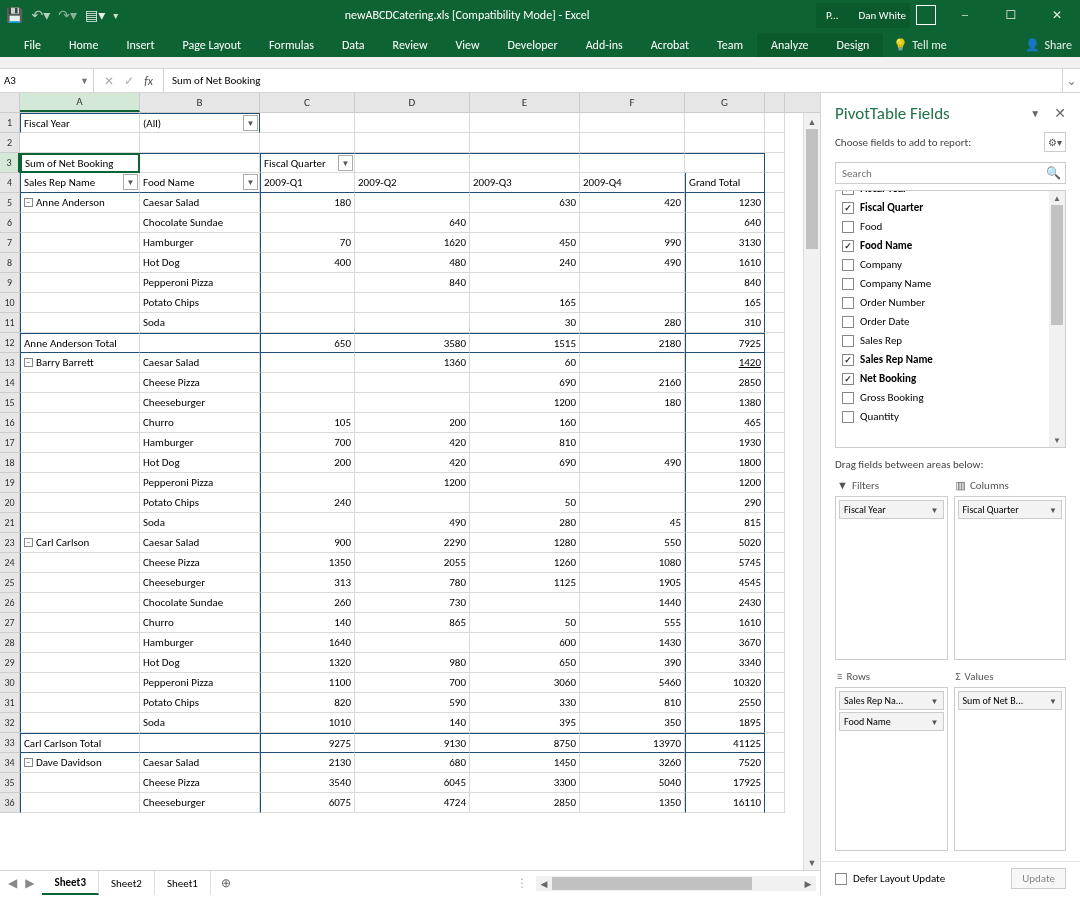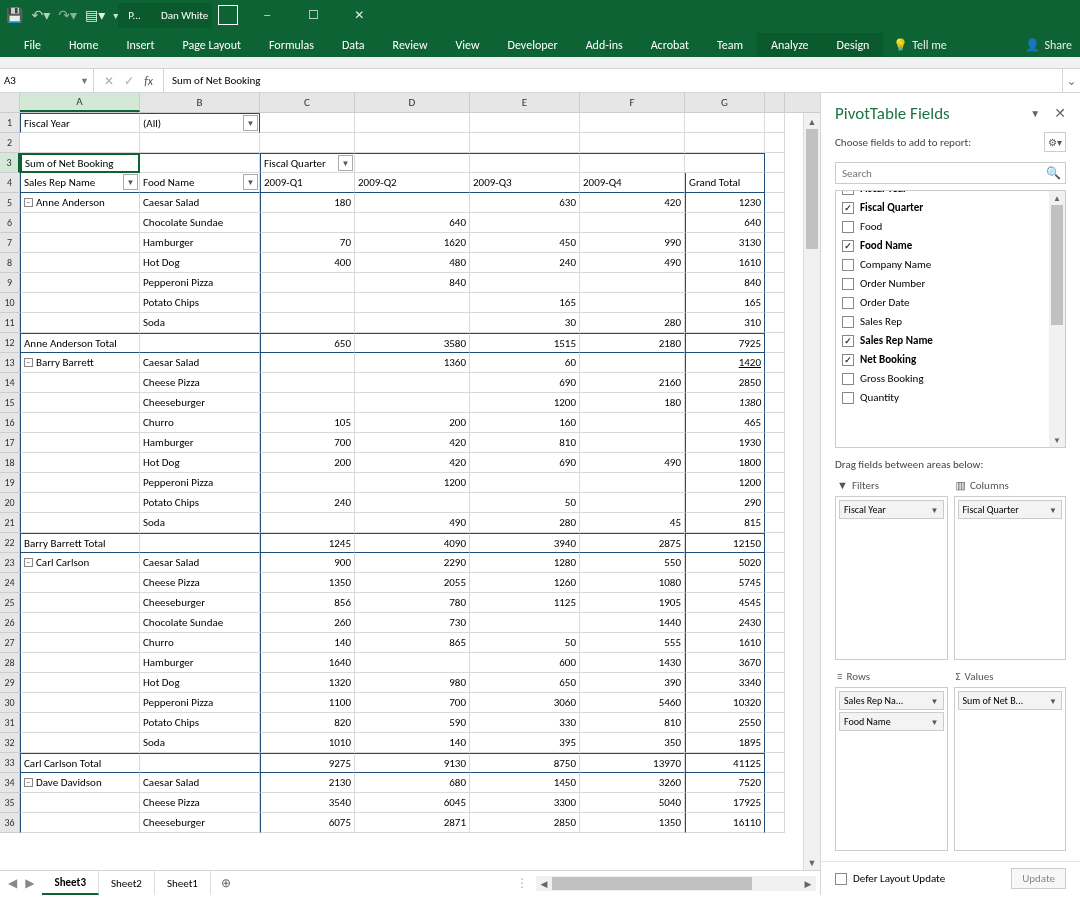--- a/index.html
+++ b/index.html
@@ -107,20 +107,21 @@
 <body>
 
 <div class="title-bar">
   <div class="qat">
     <span>💾</span>
     <span style="opacity:.7">↶▾</span>
     <span style="opacity:.5">↷▾</span>
     <span>▤▾</span>
     <span style="font-size:10px;opacity:.8">▾</span>
   </div>
+  <div class="title">newABCDCatering.xls  [Compatibility Mode] - Excel</div>
   <div class="right-controls">
     <div class="user-box">P...</div>
     <div class="user-box" style="padding-right:4px;">Dan White</div>
     <div class="account-pic"></div>
     <div class="win-btn">─</div>
     <div class="win-btn">☐</div>
     <div class="win-btn">✕</div>
   </div>
 </div>
 
@@ -335,21 +336,21 @@
           <div class="cell col-H"></div>
         </div>
         <div class="grid-row">
           <div class="row-h">15</div>
           <div class="cell col-A" style="border-left: 1px solid rgb(31, 78, 121);"></div>
           <div class="cell col-B">Cheeseburger</div>
           <div class="cell col-C num" style="border-left: 1px solid rgb(31, 78, 121);"></div>
           <div class="cell col-D num"></div>
           <div class="cell col-E num">1200</div>
           <div class="cell col-F num">180</div>
-          <div class="cell col-G num pt-border-r" style="border-left: 1px solid rgb(31, 78, 121); font-style: italic;">1380</div>
+          <div class="cell col-G num pt-border-r" style="border-left: 1px solid rgb(31, 78, 121);">1380</div>
           <div class="cell col-H"></div>
         </div>
         <div class="grid-row">
           <div class="row-h">16</div>
           <div class="cell col-A" style="border-left: 1px solid rgb(31, 78, 121);"></div>
           <div class="cell col-B">Churro</div>
           <div class="cell col-C num" style="border-left: 1px solid rgb(31, 78, 121);">105</div>
           <div class="cell col-D num">200</div>
           <div class="cell col-E num">160</div>
           <div class="cell col-F num"></div>
@@ -402,31 +403,20 @@
         </div>
         <div class="grid-row">
           <div class="row-h">21</div>
           <div class="cell col-A" style="border-left: 1px solid rgb(31, 78, 121);"></div>
           <div class="cell col-B">Soda</div>
           <div class="cell col-C num" style="border-left: 1px solid rgb(31, 78, 121);"></div>
           <div class="cell col-D num">490</div>
           <div class="cell col-E num">280</div>
           <div class="cell col-F num">45</div>
           <div class="cell col-G num pt-border-r" style="border-left: 1px solid rgb(31, 78, 121);">815</div>
-          <div class="cell col-H"></div>
-        </div>
-        <div class="grid-row">
-          <div class="row-h">22</div>
-          <div class="cell col-A" style="border-left: 1px solid rgb(31, 78, 121); border-top: 1px solid rgb(31, 78, 121); border-bottom: 1px solid rgb(31, 78, 121);">Barry Barrett Total</div>
-          <div class="cell col-B" style="border-top: 1px solid rgb(31, 78, 121); border-bottom: 1px solid rgb(31, 78, 121);"></div>
-          <div class="cell col-C num" style="border-left: 1px solid rgb(31, 78, 121); border-top: 1px solid rgb(31, 78, 121); border-bottom: 1px solid rgb(31, 78, 121);">1245</div>
-          <div class="cell col-D num" style="border-top: 1px solid rgb(31, 78, 121); border-bottom: 1px solid rgb(31, 78, 121);">4090</div>
-          <div class="cell col-E num" style="border-top: 1px solid rgb(31, 78, 121); border-bottom: 1px solid rgb(31, 78, 121);">3940</div>
-          <div class="cell col-F num" style="border-top: 1px solid rgb(31, 78, 121); border-bottom: 1px solid rgb(31, 78, 121);">2875</div>
-          <div class="cell col-G num pt-border-r" style="border-left: 1px solid rgb(31, 78, 121); border-top: 1px solid rgb(31, 78, 121); border-bottom: 1px solid rgb(31, 78, 121);">12150</div>
           <div class="cell col-H"></div>
         </div>
         <div class="grid-row">
           <div class="row-h">23</div>
           <div class="cell col-A" style="border-left: 1px solid rgb(31, 78, 121);"><span class="expand-btn">−</span>Carl Carlson</div>
           <div class="cell col-B">Caesar Salad</div>
           <div class="cell col-C num" style="border-left: 1px solid rgb(31, 78, 121);">900</div>
           <div class="cell col-D num">2290</div>
           <div class="cell col-E num">1280</div>
           <div class="cell col-F num">550</div>
@@ -441,21 +431,21 @@
           <div class="cell col-D num">2055</div>
           <div class="cell col-E num">1260</div>
           <div class="cell col-F num">1080</div>
           <div class="cell col-G num pt-border-r" style="border-left: 1px solid rgb(31, 78, 121);">5745</div>
           <div class="cell col-H"></div>
         </div>
         <div class="grid-row">
           <div class="row-h">25</div>
           <div class="cell col-A" style="border-left: 1px solid rgb(31, 78, 121);"></div>
           <div class="cell col-B">Cheeseburger</div>
-          <div class="cell col-C num" style="border-left: 1px solid rgb(31, 78, 121);">856</div>
+          <div class="cell col-C num" style="border-left: 1px solid rgb(31, 78, 121);">313</div>
           <div class="cell col-D num">780</div>
           <div class="cell col-E num">1125</div>
           <div class="cell col-F num">1905</div>
           <div class="cell col-G num pt-border-r" style="border-left: 1px solid rgb(31, 78, 121);">4545</div>
           <div class="cell col-H"></div>
         </div>
         <div class="grid-row">
           <div class="row-h">26</div>
           <div class="cell col-A" style="border-left: 1px solid rgb(31, 78, 121);"></div>
           <div class="cell col-B">Chocolate Sundae</div>
@@ -563,21 +553,21 @@
           <div class="cell col-E num">3300</div>
           <div class="cell col-F num">5040</div>
           <div class="cell col-G num pt-border-r" style="border-left: 1px solid rgb(31, 78, 121);">17925</div>
           <div class="cell col-H"></div>
         </div>
         <div class="grid-row">
           <div class="row-h">36</div>
           <div class="cell col-A" style="border-left: 1px solid rgb(31, 78, 121);"></div>
           <div class="cell col-B">Cheeseburger</div>
           <div class="cell col-C num" style="border-left: 1px solid rgb(31, 78, 121);">6075</div>
-          <div class="cell col-D num">2871</div>
+          <div class="cell col-D num">4724</div>
           <div class="cell col-E num">2850</div>
           <div class="cell col-F num">1350</div>
           <div class="cell col-G num pt-border-r" style="border-left: 1px solid rgb(31, 78, 121); text-align: center;">16110</div>
           <div class="cell col-H"></div>
         </div>
         <div class="grid-scroll-v">
         <div class="arr">▲</div>
         <div class="thumb"></div>
         <div class="arr bot">▼</div>
       </div>
@@ -631,20 +621,24 @@
           <span class="cb">✓</span>
           <span>Fiscal Quarter</span>
         </div>
         <div class="field-item">
           <span class="cb"></span>
           <span>Food</span>
         </div>
         <div class="field-item checked">
           <span class="cb">✓</span>
           <span>Food Name</span>
+        </div>
+        <div class="field-item">
+          <span class="cb"></span>
+          <span>Company</span>
         </div>
         <div class="field-item">
           <span class="cb"></span>
           <span>Company Name</span>
         </div>
         <div class="field-item">
           <span class="cb"></span>
           <span>Order Number</span>
         </div>
         <div class="field-item">

